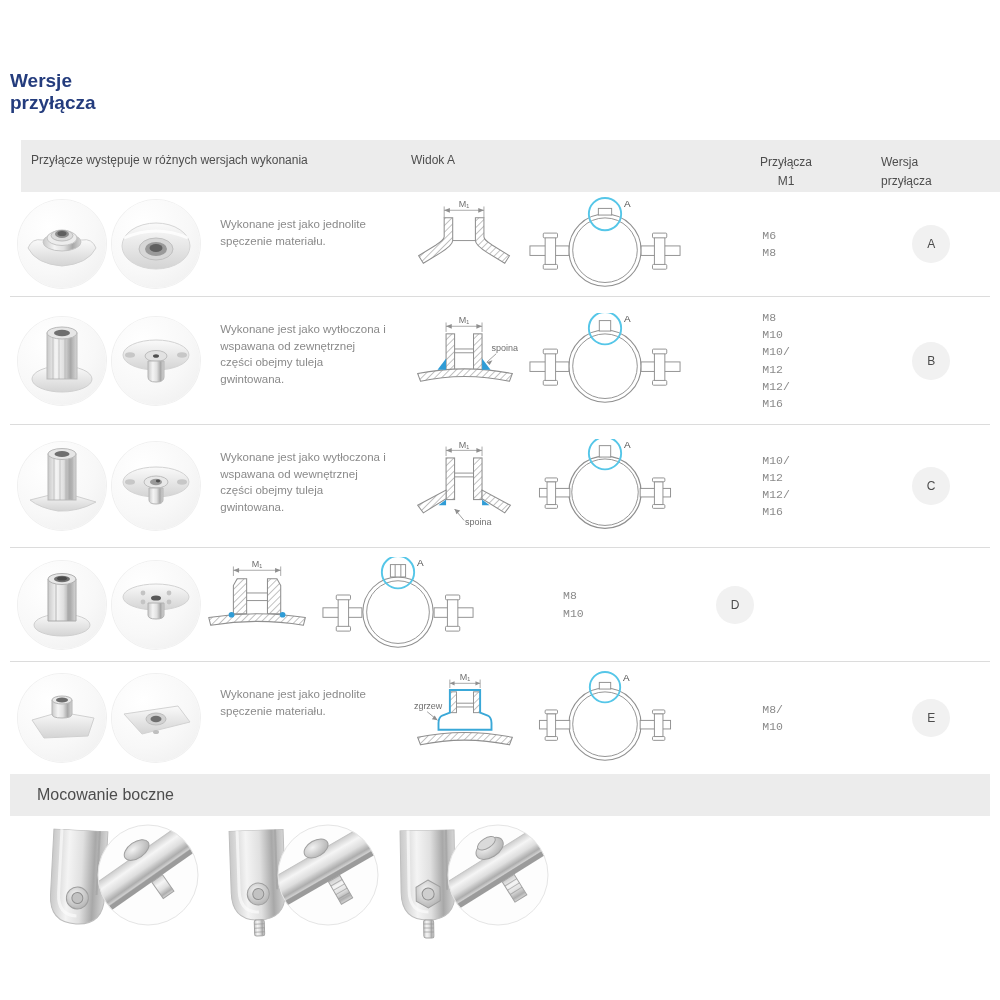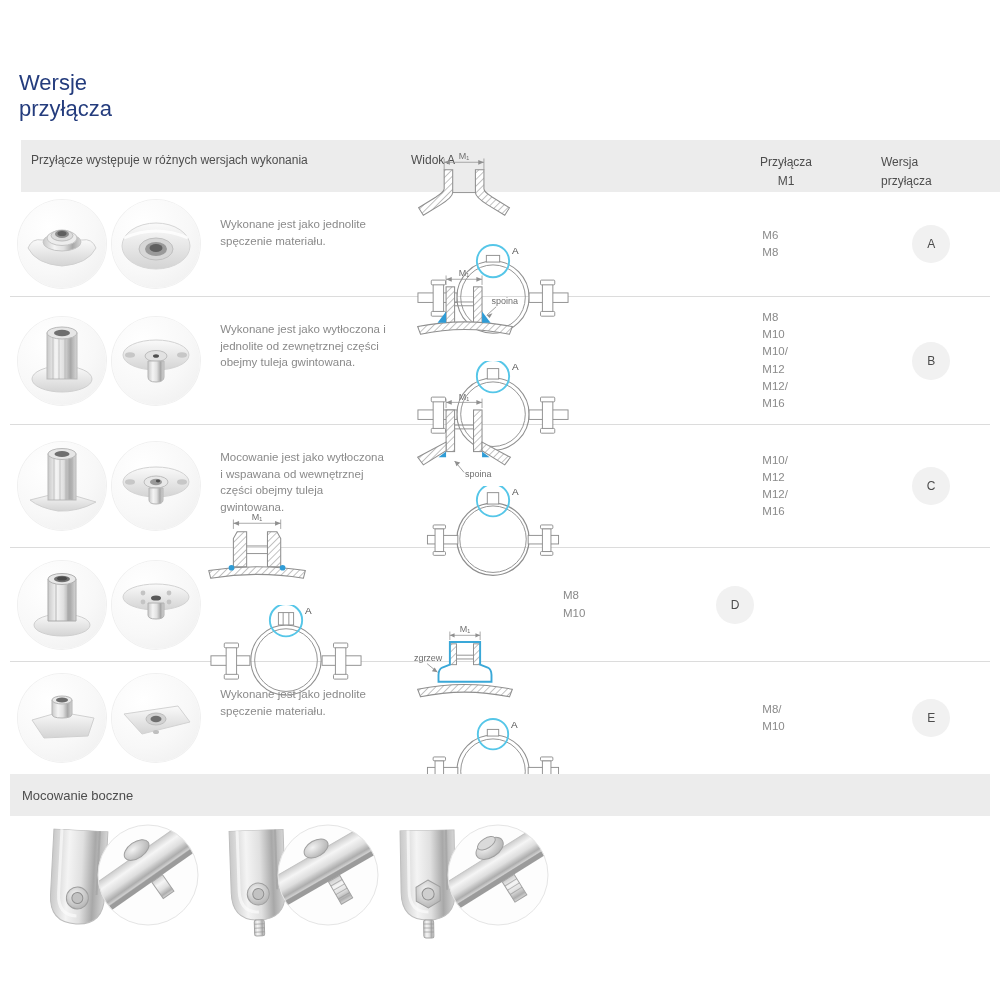--- a/index.html
+++ b/index.html
@@ -2,42 +2,42 @@
 <html style="--title-navy: #243c7d; --header-bg: #ececec; --body-text-gray: #8a8a8a; --heading-text-gray: #4d4d4d; --divider-gray: #dcdcdc; --drawing-gray: #8f8f8f; --highlight-blue: #55c6e8; --weld-blue: #2f9cd6; --badge-bg: #f1f1f1;"><head>
 <meta charset="utf-8">
 <style>
   :root{
     --title-navy:#243c7d; --header-bg:#ececec; --body-text-gray:#8a8a8a;
     --heading-text-gray:#4d4d4d; --divider-gray:#dcdcdc; --drawing-gray:#8f8f8f;
     --highlight-blue:#55c6e8; --weld-blue:#2f9cd6; --badge-bg:#f1f1f1;
   }
   html,body{margin:0;padding:0;background:#fff;}
   body{width:1000px;height:1000px;position:relative;font-family:"Liberation Sans",sans-serif;overflow:hidden;}
-  .title{position:absolute;left:19px;top:70px;font-size:22px;font-weight:400;color:var(--title-navy);line-height:1.18;}
+  .title{position:absolute;left:10px;top:70px;font-size:19px;font-weight:700;color:var(--title-navy);line-height:1.18;}
   .thead{position:absolute;left:21px;top:140px;width:980px;height:52px;background:var(--header-bg);display:flex;font-size:12px;color:var(--heading-text-gray);box-sizing:border-box;}
   .h-desc{width:390px;padding:13px 0 0 10px;box-sizing:border-box;}
   .h-view{width:280px;padding-top:13px;box-sizing:border-box;}
   .h-thread{width:190px;text-align:center;padding-top:13px;line-height:1.55;}
   .h-version{width:120px;padding-top:13px;line-height:1.55;}
   .rows{position:absolute;left:10px;top:192px;width:980px;}
   .trow{display:flex;border-bottom:1px solid var(--divider-gray);box-sizing:border-box;}
   .trow.r1{height:105px;} .trow.r2{height:128px;} .trow.r3{height:123px;}
   .trow.r4{height:114px;} .trow.r5{height:112px;border-bottom:none;}
   .cell-photos{width:195px;display:flex;gap:6px;align-self:center;padding-left:8px;box-sizing:border-box;}
   .photo{width:88px;height:88px;border-radius:50%;overflow:hidden;flex:0 0 auto;
          background:radial-gradient(circle at 35% 30%,#ffffff 0%,#f8f8f8 55%,#ededed 100%);
          box-shadow:0 0 0 1px #f0f0f0;}
   .photo svg{display:block;}
   .cell-desc{width:195px;padding:24px 25px 0 0;box-sizing:border-box;font-size:11.5px;color:var(--body-text-gray);line-height:1.45;margin-left:19px;}
-  .cell-view{width:280px;display:flex;gap:6px;align-self:center;flex-direction:column;}
-  .cell-threads{width:190px;display:flex;justify-content:center;align-items:center;font-size:11.5px;color:var(--body-text-gray);}
+  .cell-view{width:280px;display:flex;gap:6px;align-self:center;}
+  .cell-threads{width:190px;display:flex;justify-content:center;align-items:center;font-size:11.5px;color:var(--body-text-gray);font-family:Liberation Mono, monospace;}
   .threads-list{text-align:left;line-height:1.5;min-width:34px;}
   .cell-version{width:120px;display:flex;justify-content:center;align-items:center;}
   .vcircle{width:38px;height:38px;border-radius:50%;background:var(--badge-bg);display:flex;align-items:center;justify-content:center;font-size:12px;color:#4c4c4c;}
-  .secbar{position:absolute;left:10px;top:774px;width:980px;height:42px;background:var(--header-bg);display:flex;align-items:center;padding-left:12px;box-sizing:border-box;font-size:13px;color:var(--heading-text-gray);}
+  .secbar{position:absolute;left:10px;top:774px;width:980px;height:42px;background:var(--header-bg);display:flex;align-items:center;padding-left:27px;box-sizing:border-box;font-size:16px;color:var(--heading-text-gray);}
   .bottom{position:absolute;left:10px;top:824px;width:980px;height:150px;}
   .pgroup{position:absolute;width:200px;height:140px;}
   .pgroup.g1{left:25px;} .pgroup.g2{left:205px;} .pgroup.g3{left:375px;}
   .pclamp{position:absolute;left:0;top:6px;}
   .g1 .pclamp{transform:rotate(3deg);} .g2 .pclamp{transform:rotate(-2deg);} .g3 .pclamp{transform:rotate(-1deg);}
   .pdetail{position:absolute;left:62px;top:0;}
   svg text{font-family:"Liberation Sans",sans-serif;fill:#6f6f6f;font-size:9.5px;}
   svg text.a-label{font-size:10.5px;fill:#4f4f4f;}
 </style>
 </head>
@@ -171,21 +171,21 @@
         <svg width="88" height="88" viewBox="0 0 88 88">
           <ellipse cx="44" cy="38" rx="33" ry="15" fill="url(#gPlate)" stroke="#d2d2d2"></ellipse>
           <ellipse cx="18" cy="38" rx="5" ry="2.8" fill="#c7c7c7"></ellipse>
           <ellipse cx="70" cy="38" rx="5" ry="2.8" fill="#c7c7c7"></ellipse>
           <ellipse cx="44" cy="39" rx="11" ry="5.5" fill="#e2e2e2" stroke="#bdbdbd"></ellipse>
           <ellipse cx="44" cy="39" rx="3" ry="1.8" fill="#4f4f4f"></ellipse>
           <path d="M36,44 L36,60 Q36,65 44,65 Q52,65 52,60 L52,44 Z" fill="url(#gMetalH)" stroke="#b5b5b5"></path>
         </svg>
       </div>
     </div>
-    <div class="cell-desc">Wykonane jest jako wytłoczona i jednolite od zewnętrznej części obejmy tuleja gwintowana.</div>
+    <div class="cell-desc">Wykonane jest jako wytłoczona i wspawana od zewnętrznej części obejmy tuleja gwintowana.</div>
     <div class="cell-view">
       <svg class="xsec" width="106" height="89" viewBox="0 0 112 94">
         <line x1="36" y1="20" x2="36" y2="10" stroke="#8f8f8f" stroke-width="0.8"></line>
         <line x1="74" y1="20" x2="74" y2="10" stroke="#8f8f8f" stroke-width="0.8"></line>
         <line x1="36" y1="14" x2="74" y2="14" stroke="#8f8f8f" stroke-width="0.8"></line>
         <path d="M36,14 l6,-2.5 v5 z" fill="#8f8f8f"></path>
           <path d="M74,14 l-6,-2.5 v5 z" fill="#8f8f8f"></path>
         <text x="55" y="11" text-anchor="middle">M₁</text>
         <rect x="36" y="22" width="9" height="38" fill="url(#hatch)" stroke="#8f8f8f" stroke-width="1.1"></rect>
         <rect x="65" y="22" width="9" height="38" fill="url(#hatch)" stroke="#8f8f8f" stroke-width="1.1"></rect>
@@ -245,21 +245,21 @@
           <ellipse cx="44" cy="40" rx="33" ry="15" fill="url(#gPlate)" stroke="#d2d2d2"></ellipse>
           <ellipse cx="18" cy="40" rx="5" ry="2.8" fill="#c7c7c7"></ellipse>
           <ellipse cx="70" cy="40" rx="5" ry="2.8" fill="#c7c7c7"></ellipse>
           <ellipse cx="44" cy="40" rx="12" ry="6" fill="#e8e8e8" stroke="#bdbdbd"></ellipse>
           <ellipse cx="44" cy="40" rx="6" ry="3.2" fill="#9a9a9a"></ellipse>
           <ellipse cx="46" cy="39" rx="2.2" ry="1.4" fill="#4f4f4f"></ellipse>
           <path d="M37,46 L37,58 Q37,62 44,62 Q51,62 51,58 L51,46 Z" fill="url(#gMetalH)" stroke="#b5b5b5"></path>
         </svg>
       </div>
     </div>
-    <div class="cell-desc">Mocowanie jest jako wytłoczona i wspawana od wewnętrznej części obejmy tuleja gwintowana.</div>
+    <div class="cell-desc">Wykonane jest jako wytłoczona i wspawana od wewnętrznej części obejmy tuleja gwintowana.</div>
     <div class="cell-view">
       <svg class="xsec" width="106" height="89" viewBox="0 0 112 94">
         <line x1="36" y1="18" x2="36" y2="8" stroke="#8f8f8f" stroke-width="0.8"></line>
         <line x1="74" y1="18" x2="74" y2="8" stroke="#8f8f8f" stroke-width="0.8"></line>
         <line x1="36" y1="12" x2="74" y2="12" stroke="#8f8f8f" stroke-width="0.8"></line>
         <path d="M36,12 l6,-2.5 v5 z" fill="#8f8f8f"></path>
           <path d="M74,12 l-6,-2.5 v5 z" fill="#8f8f8f"></path>
         <text x="55" y="9" text-anchor="middle">M₁</text>
         <rect x="36" y="20" width="9" height="44" fill="url(#hatch)" stroke="#8f8f8f" stroke-width="1.1"></rect>
         <rect x="65" y="20" width="9" height="44" fill="url(#hatch)" stroke="#8f8f8f" stroke-width="1.1"></rect>

